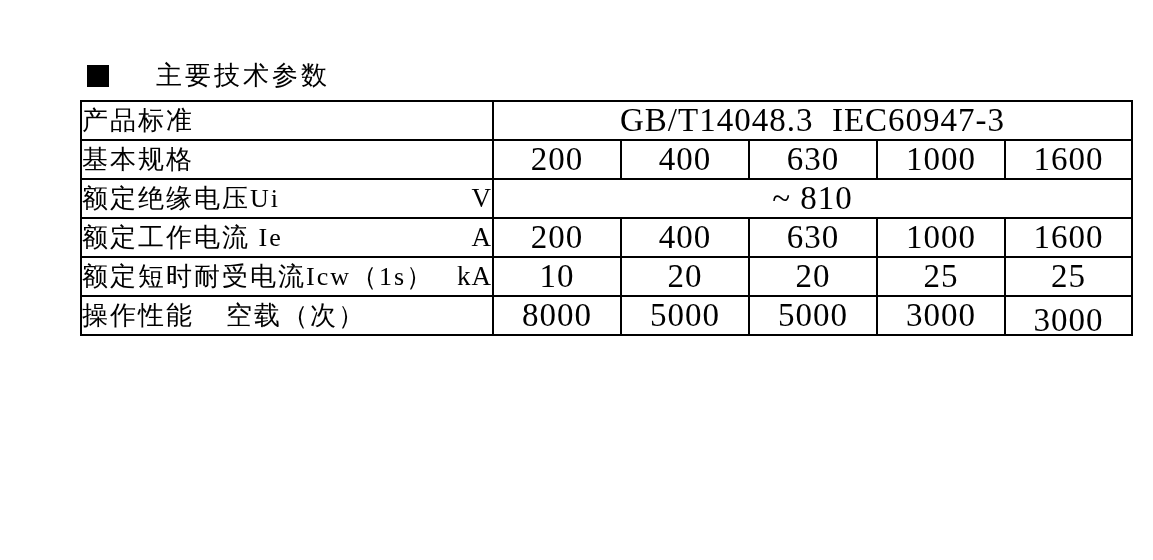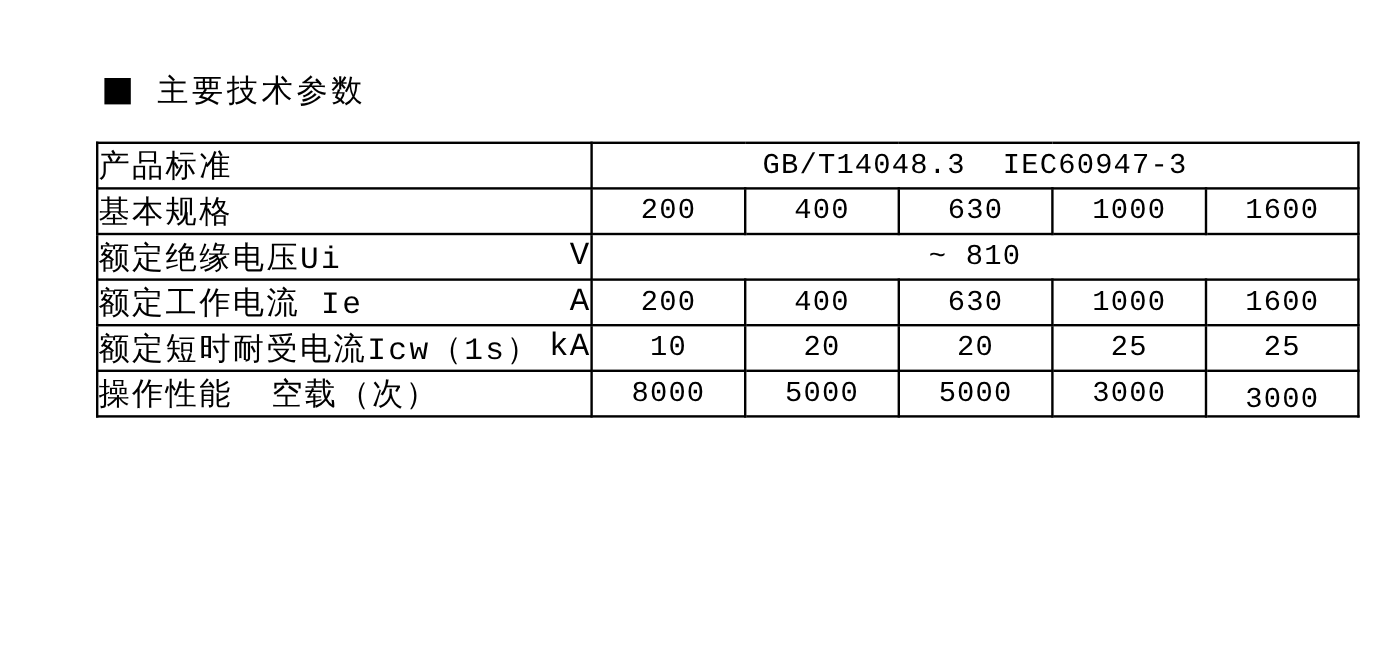--- a/index.html
+++ b/index.html
@@ -14,42 +14,42 @@
     overflow: hidden;
     color: #000;
     font-family: "Liberation Serif", "DejaVu Serif", serif;
   }
   .section-header {
     position: absolute;
     left: 87px;
     top: 58px;
     display: flex;
     align-items: center;
+    gap: 25px;
   }
   .bullet-square {
     width: 22px;
     height: 22px;
     background: #000;
     flex: 0 0 auto;
   }
   .section-title {
     margin-left: 22px;
     font-family: "Liberation Sans", "DejaVu Sans", sans-serif;
     font-size: 26px;
     letter-spacing: 3px;
     white-space: nowrap;
   }
   table.spec-table {
     position: absolute;
     left: 80px;
-    top: 118px;
+    top: 100px;
     border-collapse: collapse;
     table-layout: fixed;
     width: 1051px;
-    font-family: Liberation Mono, monospace;
   }
   .spec-table td {
     border: 2px solid #000;
     height: 36px;
     padding: 0;
     vertical-align: middle;
     overflow: hidden;
   }
   .label-cell {
     padding: 0 10px 0 6px;
@@ -72,21 +72,21 @@
   }
   .sublbl:empty { display: none; }
   .unit {
     margin-left: auto;
     font-size: 27px;
     letter-spacing: 1px;
     white-space: nowrap;
   }
   .value-cell, .span-cell {
     text-align: center;
-    font-size: 24px;
+    font-size: 33px;
     letter-spacing: 1px;
     white-space: pre;
   }
   .low {
     display: inline-block;
     transform: translateY(5px);
   }
 </style>
 </head>
 <body>

